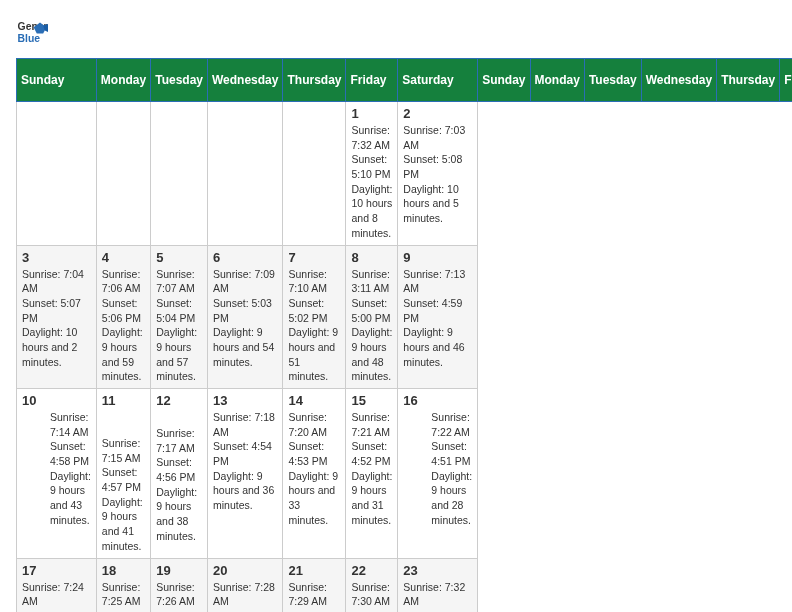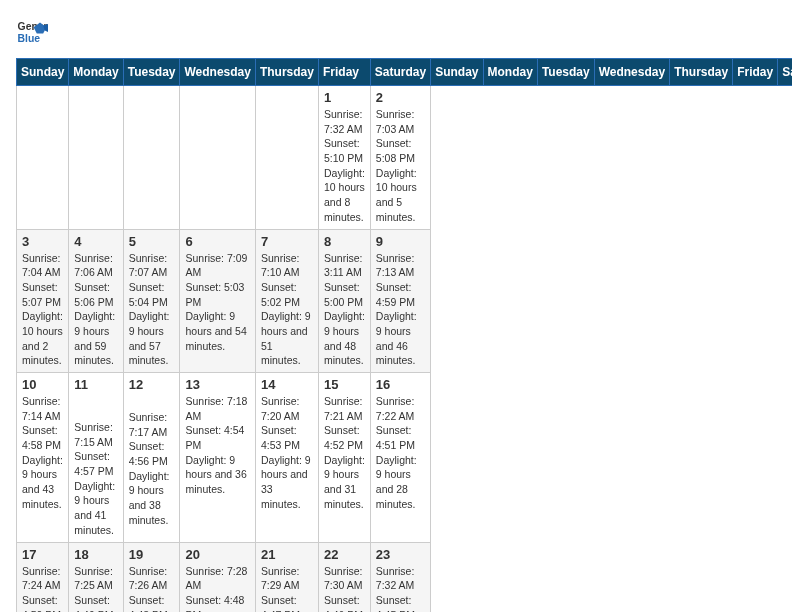--- a/index.html
+++ b/index.html
@@ -45,23 +45,23 @@
     .location-title {
       font-size: 15px;
       color: #555;
     }
     table {
       width: 100%;
       border-collapse: collapse;
       font-size: 11px;
     }
     thead th {
-      background: #0c4a6e;
+      background: #15803d;
       color: #fff;
-      padding: 6px 4px;
+      padding: 14px 4px;
       text-align: left;
       font-size: 12px;
       font-weight: bold;
       border: 1px solid #2a6db5;
     }
     tbody td {
       border: 1px solid #ccc;
       vertical-align: top;
       padding: 4px 5px;
       height: 88px;
@@ -192,21 +192,21 @@
         <td>
           <span class="day-number">9</span>
           <div class="day-info" style="white-space: pre-line;">Sunrise: 7:13 AM
 Sunset: 4:59 PM
 Daylight: 9 hours and 46 minutes.</div>
         </td>
       </tr>
       <tr>
         <td>
           <span class="day-number">10</span>
-          <div class="day-info" style="white-space: pre-line;">Sunrise: 7:14 AM
+          <div class="day-info" style="white-space: pre-line; margin-left: 28px;">Sunrise: 7:14 AM
 Sunset: 4:58 PM
 Daylight: 9 hours and 43 minutes.</div>
         </td>
         <td>
           <span class="day-number">11</span>
           <div class="day-info" style="white-space: pre-line; margin-top: 28px;">Sunrise: 7:15 AM
 Sunset: 4:57 PM
 Daylight: 9 hours and 41 minutes.</div>
         </td>
         <td>
@@ -228,21 +228,21 @@
 Daylight: 9 hours and 33 minutes.</div>
         </td>
         <td>
           <span class="day-number">15</span>
           <div class="day-info" style="white-space: pre-line;">Sunrise: 7:21 AM
 Sunset: 4:52 PM
 Daylight: 9 hours and 31 minutes.</div>
         </td>
         <td>
           <span class="day-number">16</span>
-          <div class="day-info" style="white-space: pre-line;">Sunrise: 7:22 AM
+          <div class="day-info" style="white-space: pre-line; margin-left: 28px;">Sunrise: 7:22 AM
 Sunset: 4:51 PM
 Daylight: 9 hours and 28 minutes.</div>
         </td>
       </tr>
       <tr>
         <td>
           <span class="day-number">17</span>
           <div class="day-info" style="white-space: pre-line;">Sunrise: 7:24 AM
 Sunset: 4:50 PM
 Daylight: 9 hours and 26 minutes.</div>

